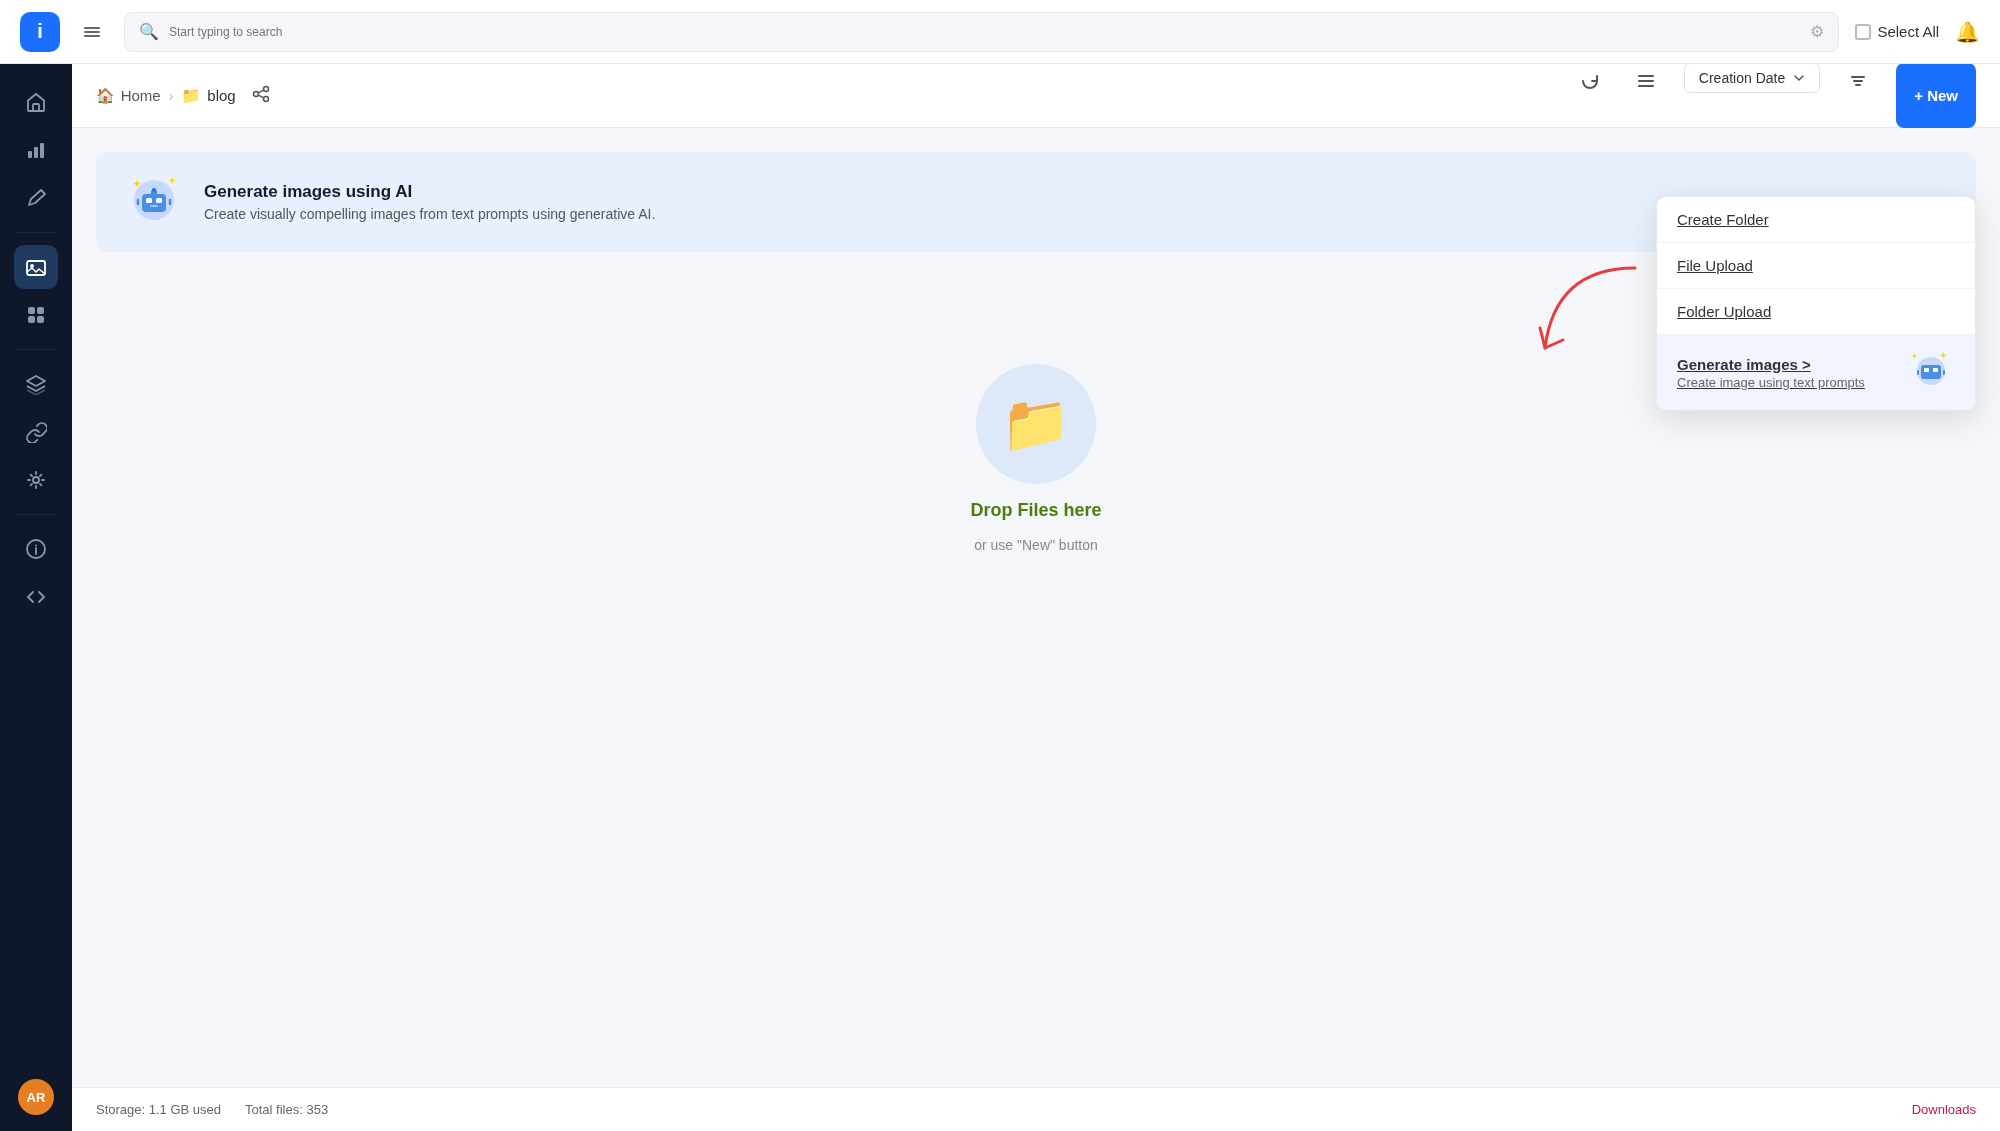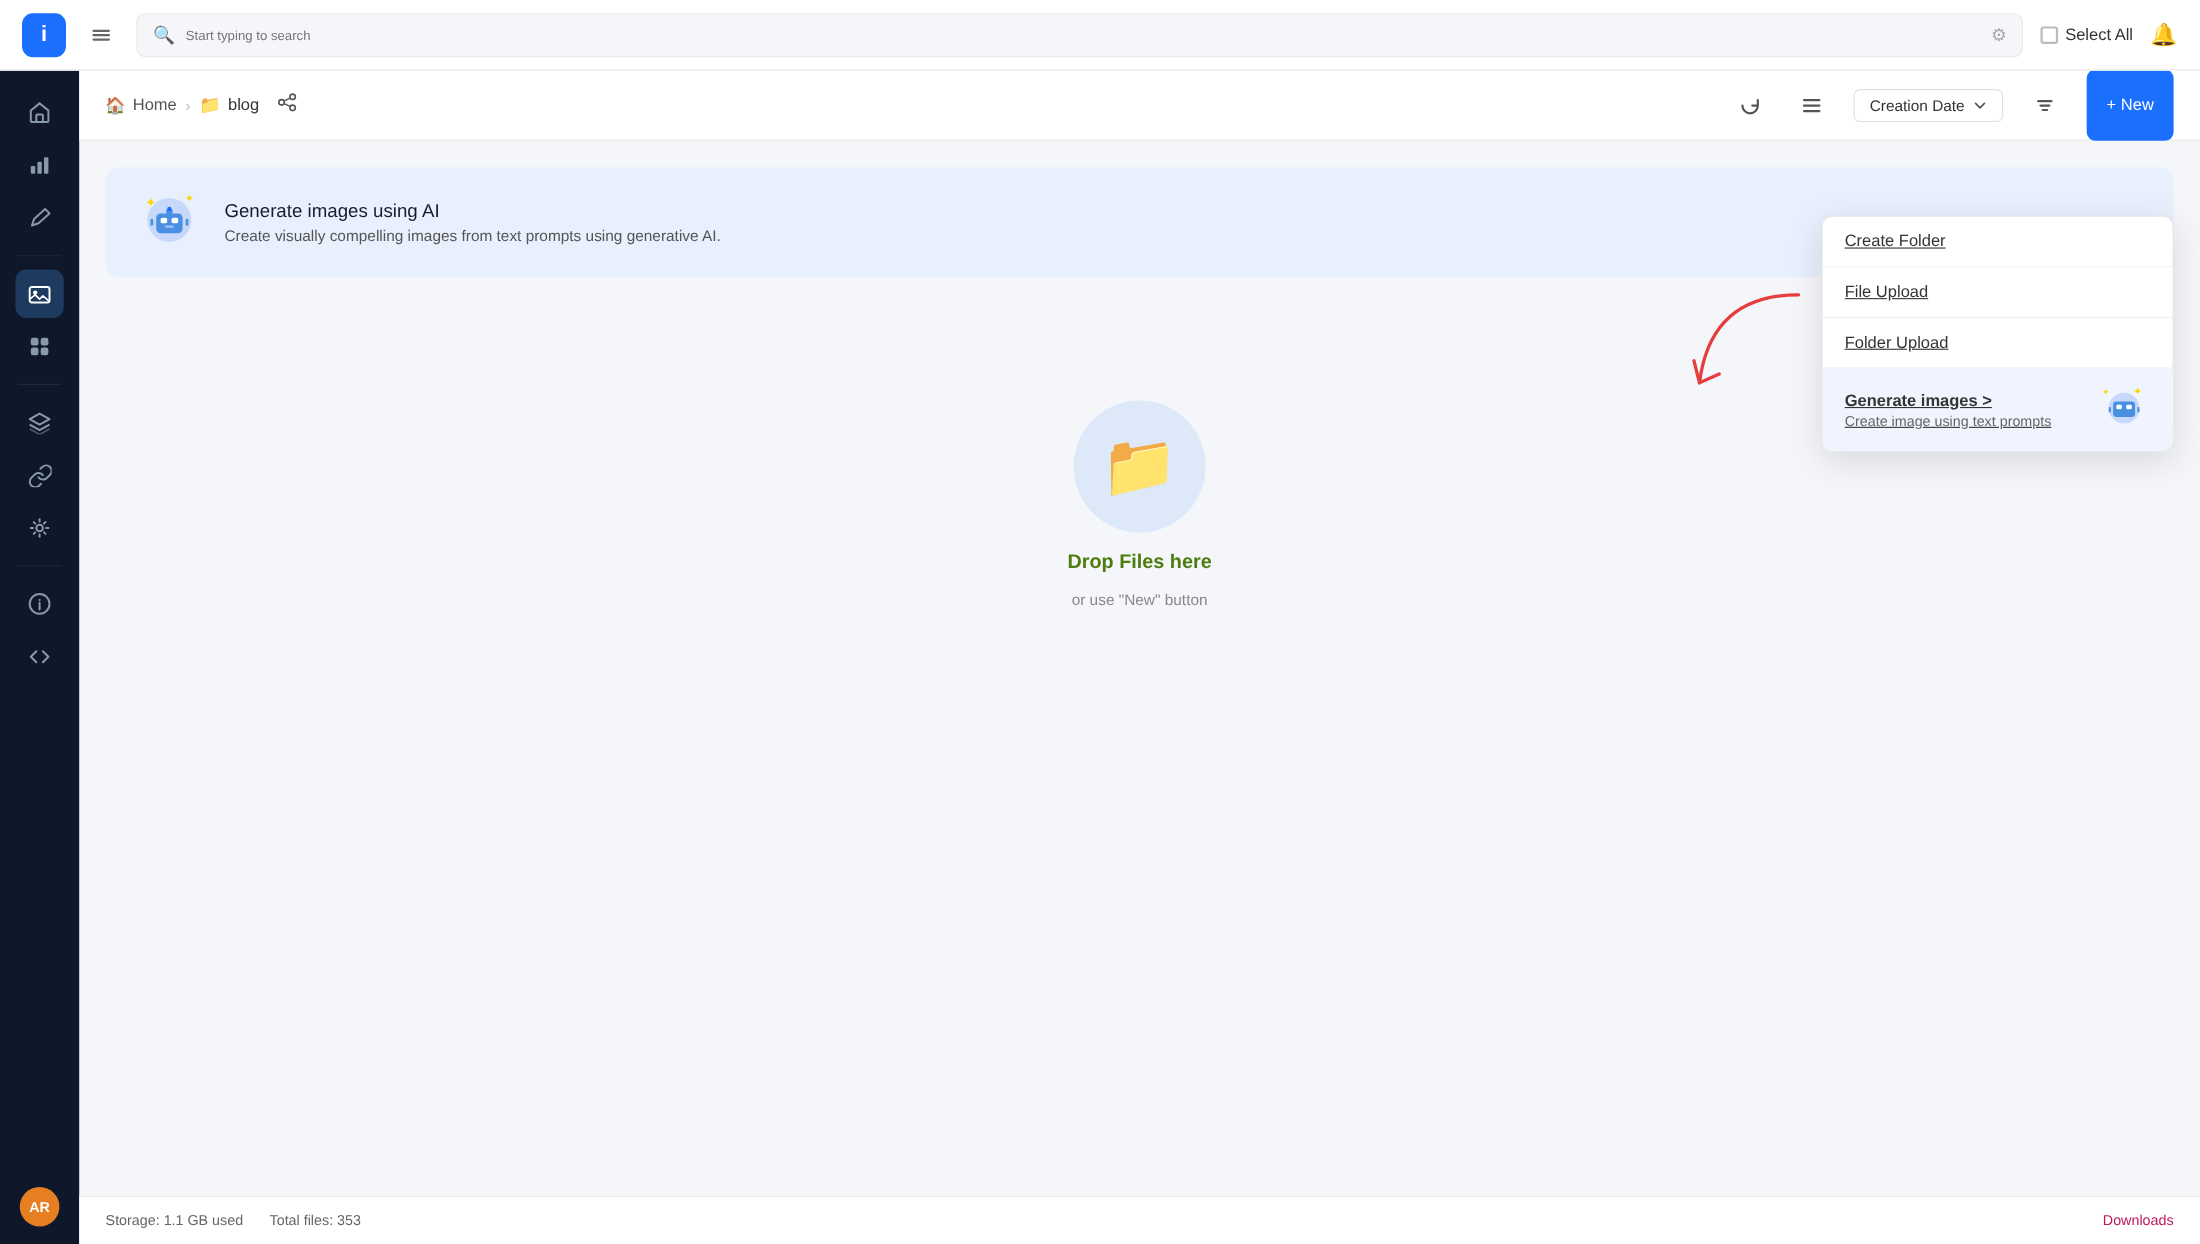--- a/index.html
+++ b/index.html
@@ -122,38 +122,38 @@
     .breadcrumb {
       display: flex; align-items: center; gap: 8px; flex: 1;
     }
     .breadcrumb-item {
       display: flex; align-items: center; gap: 6px;
       font-size: 15px; color: #555;
     }
     .breadcrumb-item.active { color: #333; font-weight: 500; }
     .breadcrumb-sep { color: #bbb; font-size: 14px; }
     .header-actions {
-      display: flex; align-items: center; gap: 20px;
+      display: flex; align-items: flex-start; gap: 20px;
     }
     .refresh-btn, .list-btn, .sort-btn {
       width: 36px; height: 36px;
       display: flex; align-items: center; justify-content: center;
       border-radius: 6px; cursor: pointer; color: #555; font-size: 18px;
     }
     .sort-dropdown {
       display: flex; align-items: center; gap: 8px;
       border: 1px solid #e0e0e0; border-radius: 6px;
       padding: 6px 14px; cursor: pointer; font-size: 14px; color: #333;
       background: #fff;
     }
     .new-btn {
       display: flex; align-items: center; gap: 6px;
       background: #1a6fff; color: #fff;
       border-radius: 8px; padding: 24px 18px;
-      font-size: 15px; font-weight: 400; cursor: pointer;
+      font-size: 15px; font-weight: 700; cursor: pointer;
       border: none;
     }
 
     
     .content-body {
       flex: 1;
       padding: 24px;
       overflow-y: auto;
       position: relative;
     }
@@ -168,21 +168,21 @@
       gap: 20px;
       margin-bottom: 32px;
     }
     .ai-icon {
       width: 60px; height: 60px; flex-shrink: 0;
       display: flex; align-items: center; justify-content: center;
       font-size: 36px;
     }
     .ai-banner-text {}
     .ai-banner-title {
-      font-size: 17px; font-weight: 400; color: #1a1a2e;
+      font-size: 17px; font-weight: 700; color: #1a1a2e;
     }
     .ai-banner-desc {
       font-size: 14px; color: #555; margin-top: 4px;
     }
 
     
     .drop-zone {
       display: flex; flex-direction: column; align-items: center; justify-content: center;
       padding: 80px 0;
       gap: 16px;

